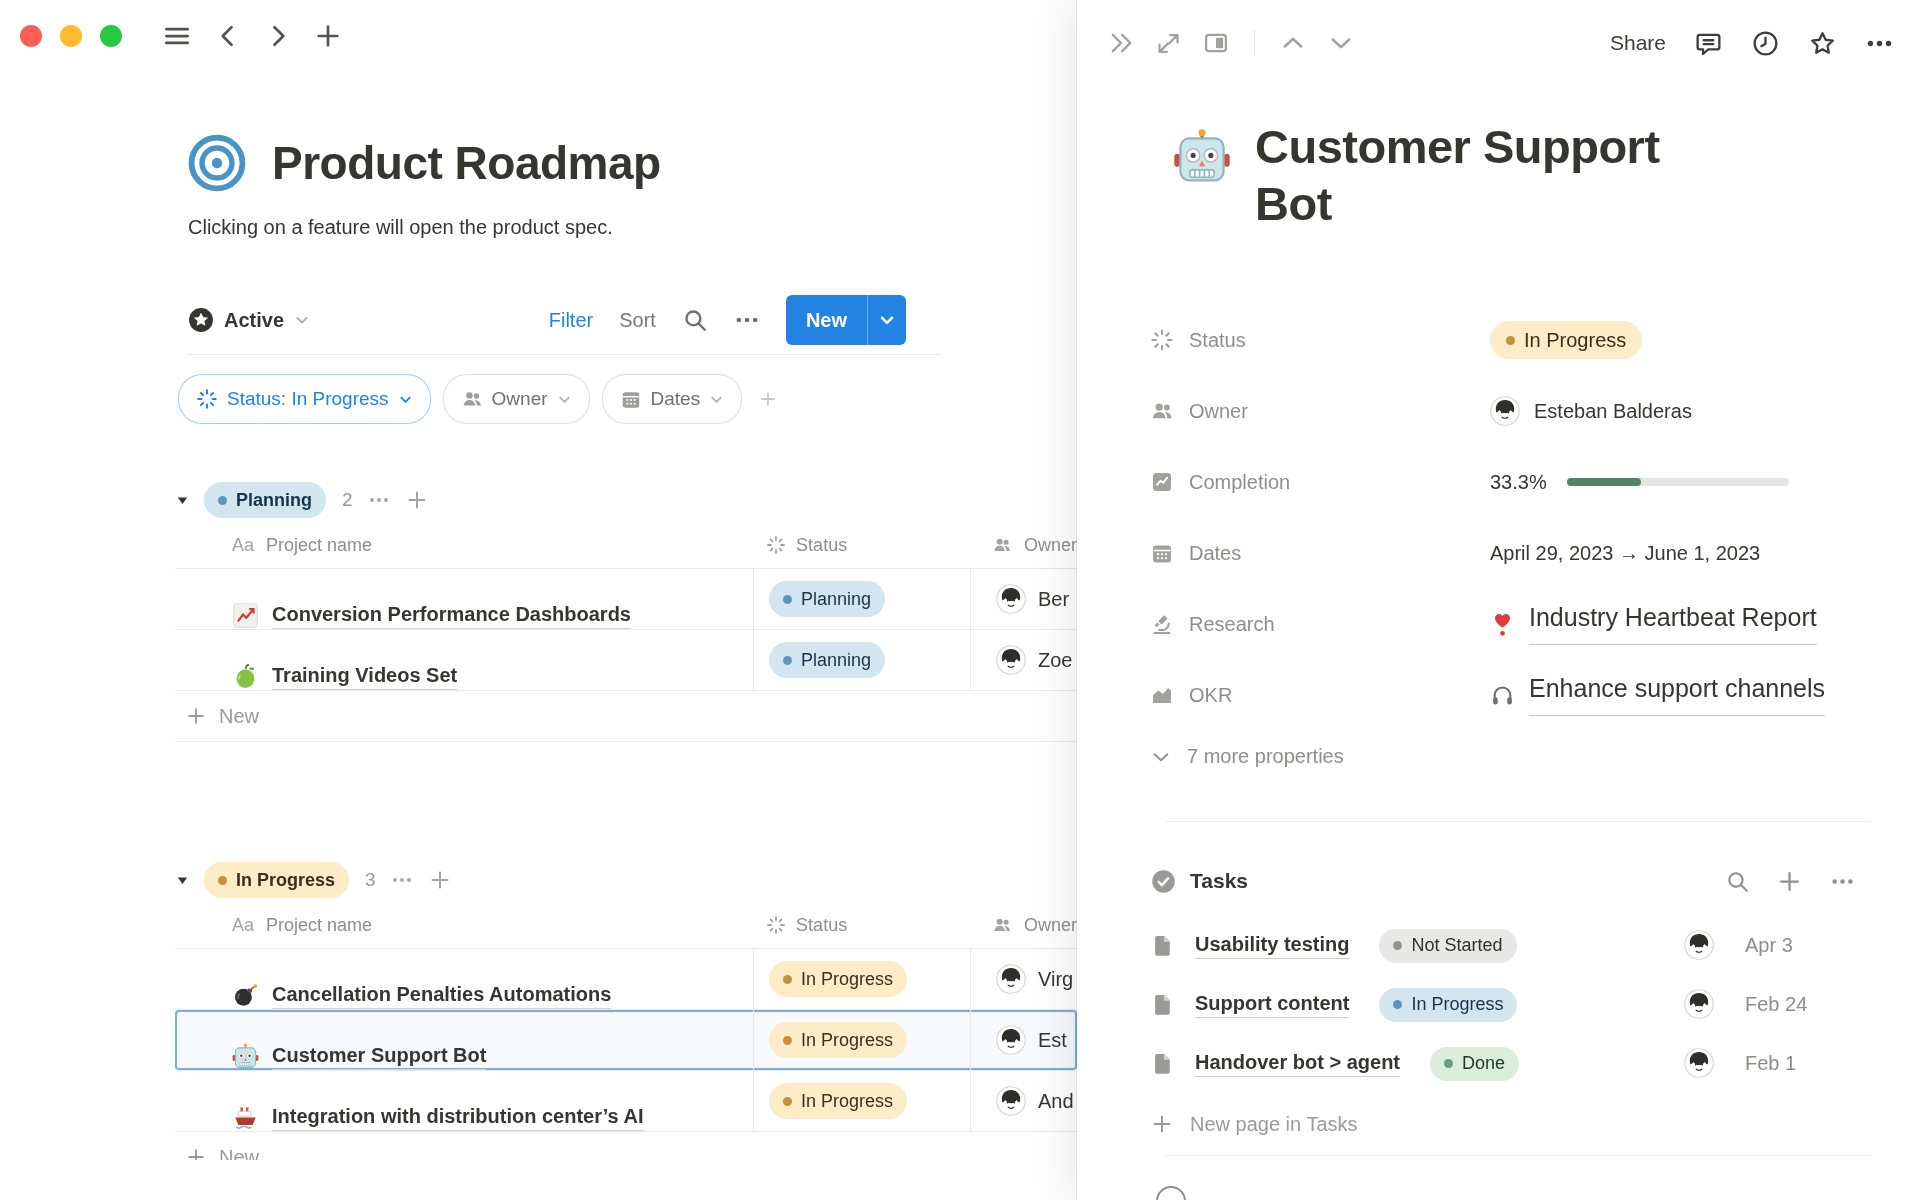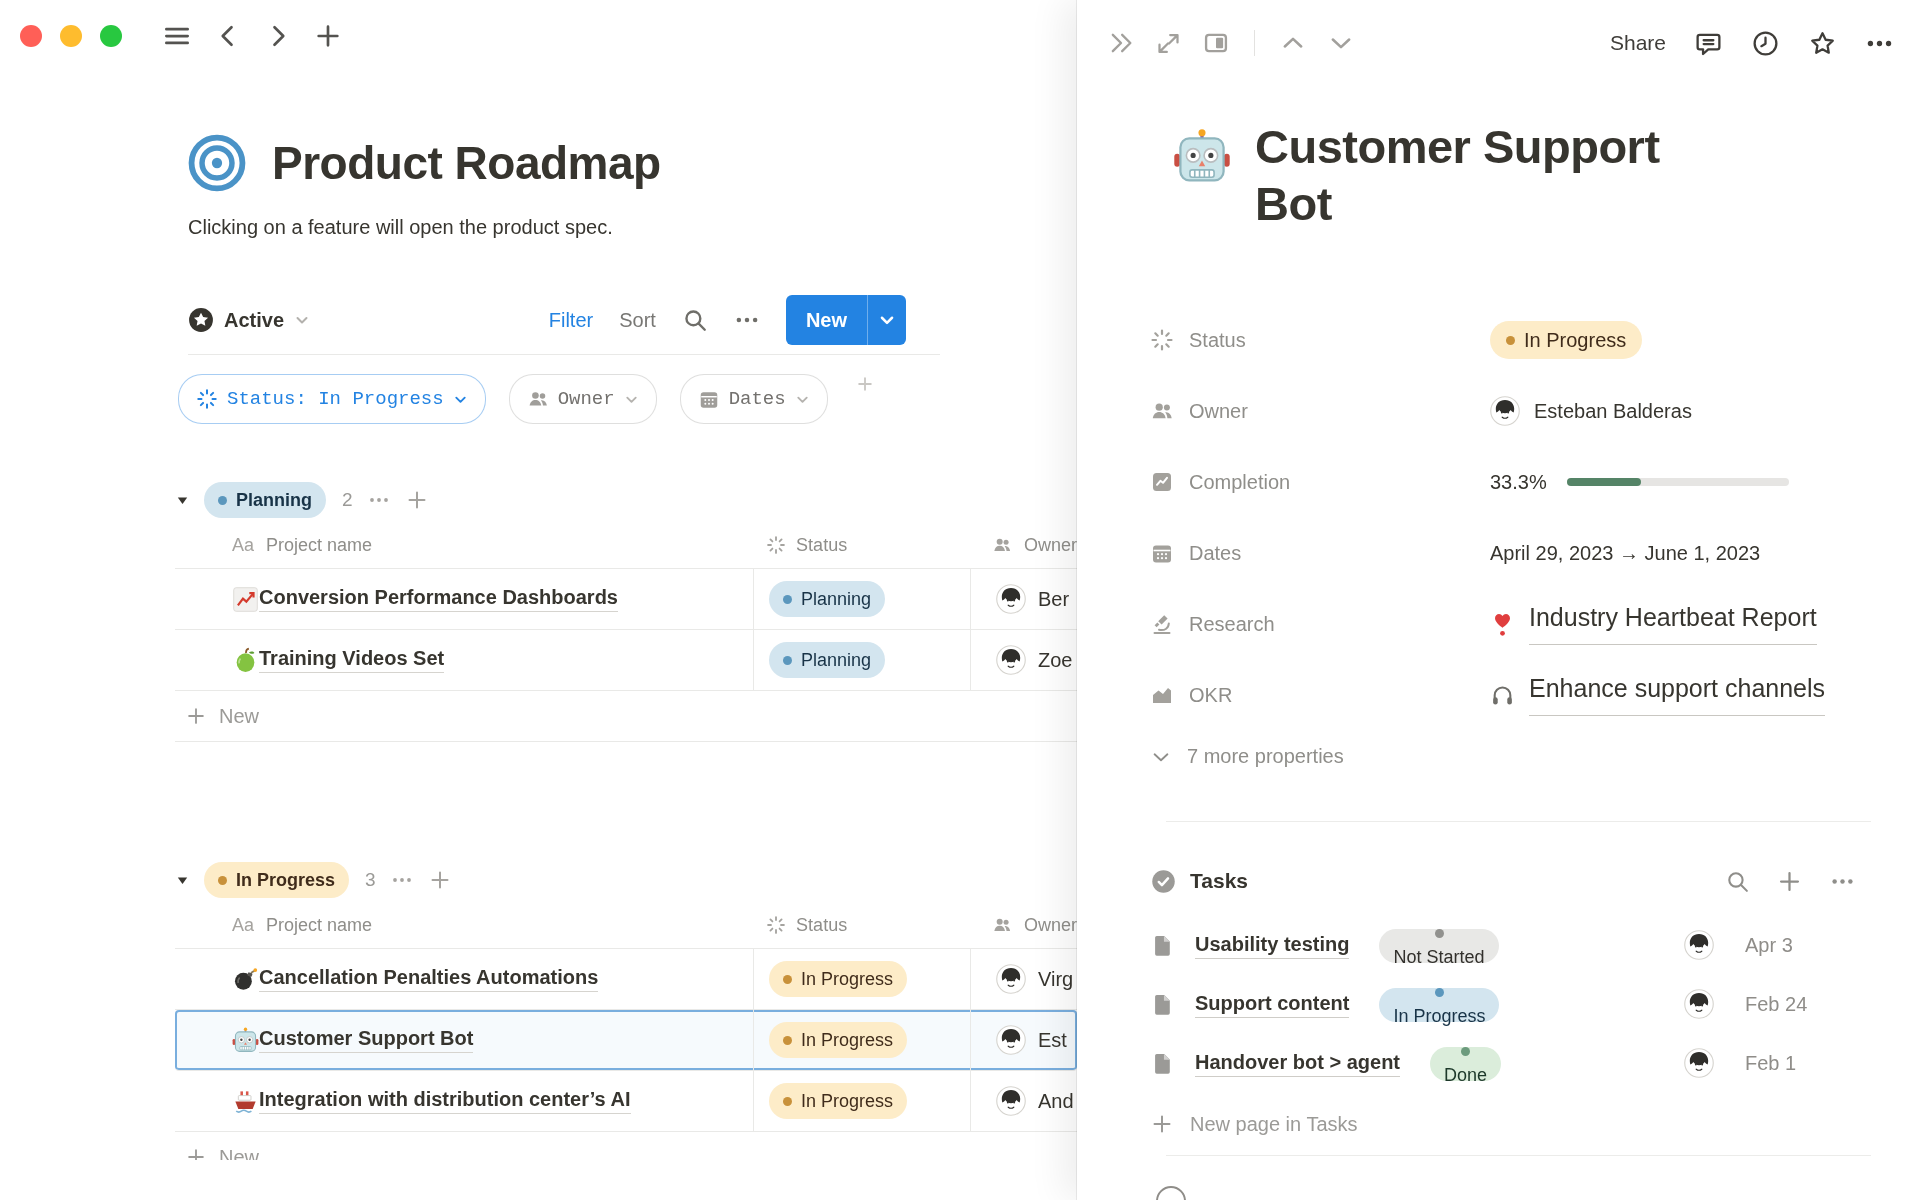--- a/index.html
+++ b/index.html
@@ -30,21 +30,21 @@
   .sort-btn{font-size:20px;color:var(--text-gray,#787774);background:none;border:none;padding:0;font-family:inherit;}
   .gray-ico{color:#6f6e69;}
   .light-ico{color:#9b9a97;}
   .new-btn{display:flex;align-items:center;height:50px;background:var(--accent-blue,#2383e2);
            border-radius:6px;color:#fff;overflow:hidden;}
   .new-btn-label{padding:0 20px;font-size:20px;font-weight:600;}
   .new-btn-split{width:1px;align-self:stretch;background:rgba(255,255,255,0.35);}
   .new-btn-caret{padding:0 10px;color:#fff;}
   .toolbar-divider{position:absolute;left:188px;top:354px;width:752px;height:1px;background:var(--border,#e9e9e7);}
 
-  .filter-chips{position:absolute;left:178px;top:374px;display:flex;gap:23px;font-family:Liberation Mono, monospace;}
+  .filter-chips{position:absolute;left:178px;top:374px;display:flex;align-items:center;gap:12px;}
   .chip{display:flex;align-items:center;gap:9px;height:48px;padding:0 17px;border-radius:24px;
         font-size:19px;background:#fff;white-space:nowrap;}
   .chip.active{border:1px solid rgba(35,131,226,0.4);color:var(--accent-blue,#2383e2);}
   .chip.idle{border:1px solid rgba(55,53,47,0.16);color:#73716e;}
   .chip .ico{color:#a09e9a;}
   .chip.active .ico{color:var(--accent-blue,#2383e2);}
   .chip .caret{color:#b5b3af;}
   .chip.active .caret{color:var(--accent-blue,#2383e2);}
   .add-filter{color:#c9c7c3;margin-left:4px;}
 
@@ -72,21 +72,21 @@
 
   .thead{height:46px;display:flex;align-items:center;color:#8f8e8a;font-size:18px;
          border-bottom:1px solid var(--border,#e9e9e7);}
   .thead .c1{display:flex;align-items:center;gap:12px;}
   .aa{font-size:18px;color:#a5a39f;}
   .c1{width:579px;box-sizing:border-box;padding-left:57px;display:flex;align-items:center;}
   .c2{width:217px;box-sizing:border-box;padding-left:15px;display:flex;align-items:center;gap:10px;}
   .c3{flex:1;box-sizing:border-box;padding-left:25px;display:flex;align-items:center;gap:12px;white-space:nowrap;}
   .trow{height:60px;display:flex;align-items:center;border-bottom:1px solid var(--border,#e9e9e7);}
   .trow .c1,.trow .c2{border-right:1px solid var(--border,#e9e9e7);align-self:stretch;}
-  .trow .c1{}
+  .trow .c1{gap:13px;align-items:flex-end;}
   .row-ico{flex:0 0 auto;}
   .row-name{font-size:20px;font-weight:600;border-bottom:1.5px solid #d6d4cf;padding-bottom:2px;white-space:nowrap;}
   .owner-name{font-size:20px;}
   .trow.selected{box-shadow:inset 0 0 0 2px #79aede;background:#f6fafd;border-radius:4px;}
   .new-row{height:50px;display:flex;align-items:center;gap:12px;color:var(--text-light,#9b9a97);
            font-size:20px;padding-left:10px;border-bottom:1px solid var(--border,#e9e9e7);}
 
   
   .right-panel{position:absolute;left:1077px;top:0;width:843px;height:1200px;background:#fff;
                box-shadow:-1px 0 0 rgba(0,0,0,0.07), -14px 0 34px rgba(0,0,0,0.07);}
@@ -116,21 +116,21 @@
   .d1{top:821px;}
   .d2{top:1155px;}
 
   .tasks-header{position:absolute;left:73px;right:64px;top:861px;height:40px;display:flex;align-items:center;gap:13px;}
   .tasks-title{font-size:21px;font-weight:600;}
   .tasks-actions{margin-left:auto;display:flex;align-items:center;gap:26px;color:#8f8e8a;}
   .task-rows{position:absolute;left:73px;top:916px;width:730px;}
   .task-row{height:59px;display:flex;align-items:center;position:relative;}
   .task-doc{color:#9b9a97;flex:0 0 auto;margin-right:20px;}
   .task-name{font-size:20px;font-weight:600;border-bottom:1.5px solid #cfcdc8;padding-bottom:2px;white-space:nowrap;}
-  .task-pill{height:34px;font-size:18px;margin-left:30px;flex-direction:column;}
+  .task-pill{height:34px;font-size:18px;margin-left:30px;}
   .task-avatar{position:absolute;left:534px;top:14px;}
   .task-date{position:absolute;left:595px;font-size:20px;color:#8f8d89;}
   .new-task{position:absolute;left:73px;top:1102px;height:44px;display:flex;align-items:center;gap:16px;
             color:var(--text-light,#9b9a97);font-size:20px;}
   .bottom-partial{position:absolute;left:79px;top:1186px;width:26px;height:26px;border-radius:50%;
                   border:2px solid #8f8d89;}
 </style>
 </head>
 <body>
 

